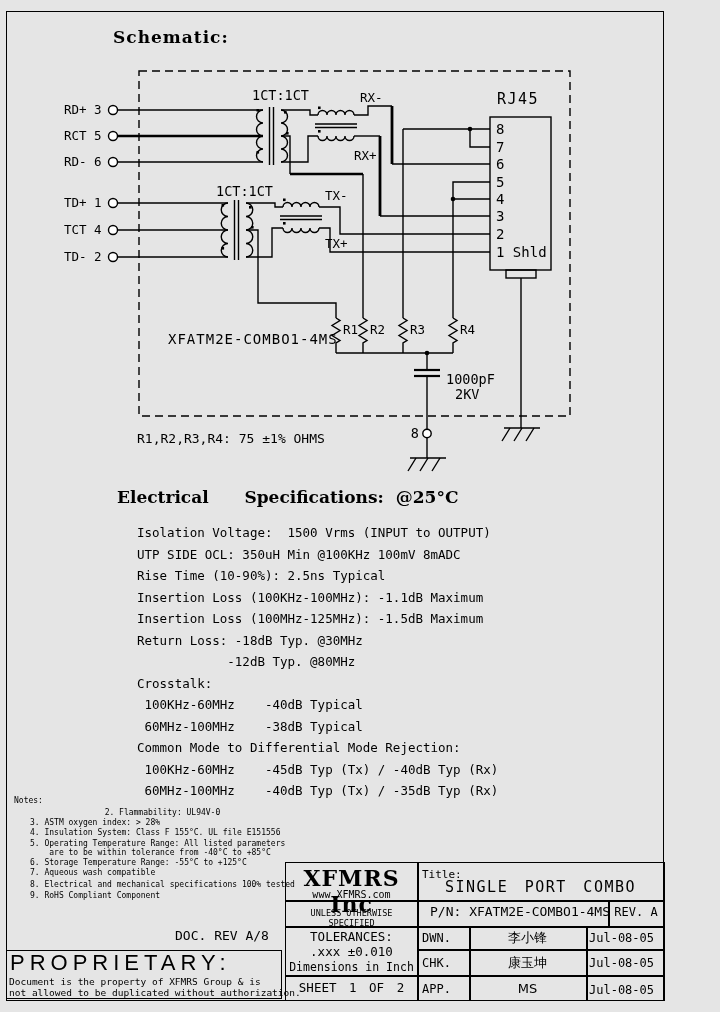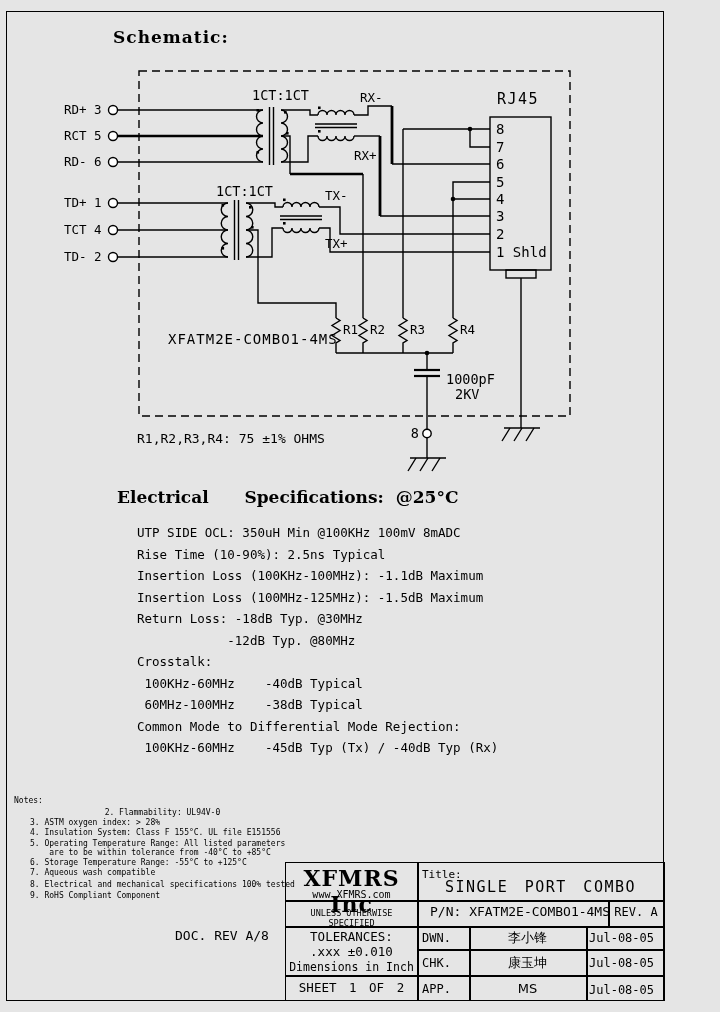--- a/index.html
+++ b/index.html
@@ -216,48 +216,55 @@
       <path d="M510,428 L502,441 M522,428 L514,441 M534,428 L526,441"></path>
     </g>
 
     <text x="168" y="344" stroke="none" fill="#000" font-size="14" letter-spacing="1">XFATM2E-COMBO1-4MS</text>
   </svg>
 
   <div class="abs mono res-note">R1,R2,R3,R4: 75 ±1% OHMS</div>
 
   <div class="abs serifhead spec-head">Electrical   Specifications: @25°C</div>
   <div class="abs mono spec-lines">
+    <div class="spec-line">Isolation Voltage:  1500 Vrms (INPUT to OUTPUT)</div>
     <div class="spec-line">UTP SIDE OCL: 350uH Min @100KHz 100mV 8mADC</div>
     <div class="spec-line">Rise Time (10-90%): 2.5ns Typical</div>
     <div class="spec-line">Insertion Loss (100KHz-100MHz): -1.1dB Maximum</div>
     <div class="spec-line">Insertion Loss (100MHz-125MHz): -1.5dB Maximum</div>
     <div class="spec-line">Return Loss: -18dB Typ. @30MHz</div>
     <div class="spec-line">            -12dB Typ. @80MHz</div>
     <div class="spec-line">Crosstalk:</div>
     <div class="spec-line"> 100KHz-60MHz    -40dB Typical</div>
     <div class="spec-line"> 60MHz-100MHz    -38dB Typical</div>
     <div class="spec-line">Common Mode to Differential Mode Rejection:</div>
     <div class="spec-line"> 100KHz-60MHz    -45dB Typ (Tx) / -40dB Typ (Rx)</div>
+    <div class="spec-line"> 60MHz-100MHz    -40dB Typ (Tx) / -35dB Typ (Rx)</div>
   </div>
 
   <div class="abs mono notes-head">Notes:</div>
   <div class="abs mono notes">
     <div class="note-item note-gap2">2. Flammability: UL94V-0</div>
     <div class="note-item">3. ASTM oxygen index: &gt; 28%</div>
     <div class="note-item">4. Insulation System: Class F 155°C. UL file E151556</div>
     <div class="note-item">5. Operating Temperature Range: All listed parameters
     are to be within tolerance from -40°C to +85°C</div>
     <div class="note-item">6. Storage Temperature Range: -55°C to +125°C</div>
     <div class="note-item">7. Aqueous wash compatible</div>
     <div class="note-item note-gap3">8. Electrical and mechanical specifications 100% tested</div>
     <div class="note-item">9. RoHS Compliant Component</div>
   </div>
 
   <div class="abs mono doc-rev">DOC. REV A/8</div>
 
+  <div class="abs prop-box">
+    <div class="prop-head">PROPRIETARY:</div>
+    <div class="prop-l1 mono">Document is the property of XFMRS Group &amp; is</div>
+    <div class="prop-l2 mono">not allowed to be duplicated without authorization.</div>
+  </div>
 
   <div class="abs tb">
     <div class="line" style="left:0;top:37px;width:378px;height:1.5px;"></div>
     <div class="line" style="left:0;top:63px;width:378px;height:1.5px;"></div>
     <div class="line" style="left:131px;top:86px;width:247px;height:1.5px;"></div>
     <div class="line" style="left:0;top:112px;width:378px;height:1.5px;"></div>
     <div class="line" style="left:131px;top:0;width:1.5px;height:137px;"></div>
     <div class="line" style="left:183px;top:63px;width:1.5px;height:74px;"></div>
     <div class="line" style="left:300px;top:63px;width:1.5px;height:74px;"></div>
     <div class="line" style="left:322px;top:37px;width:1.5px;height:26px;"></div>

